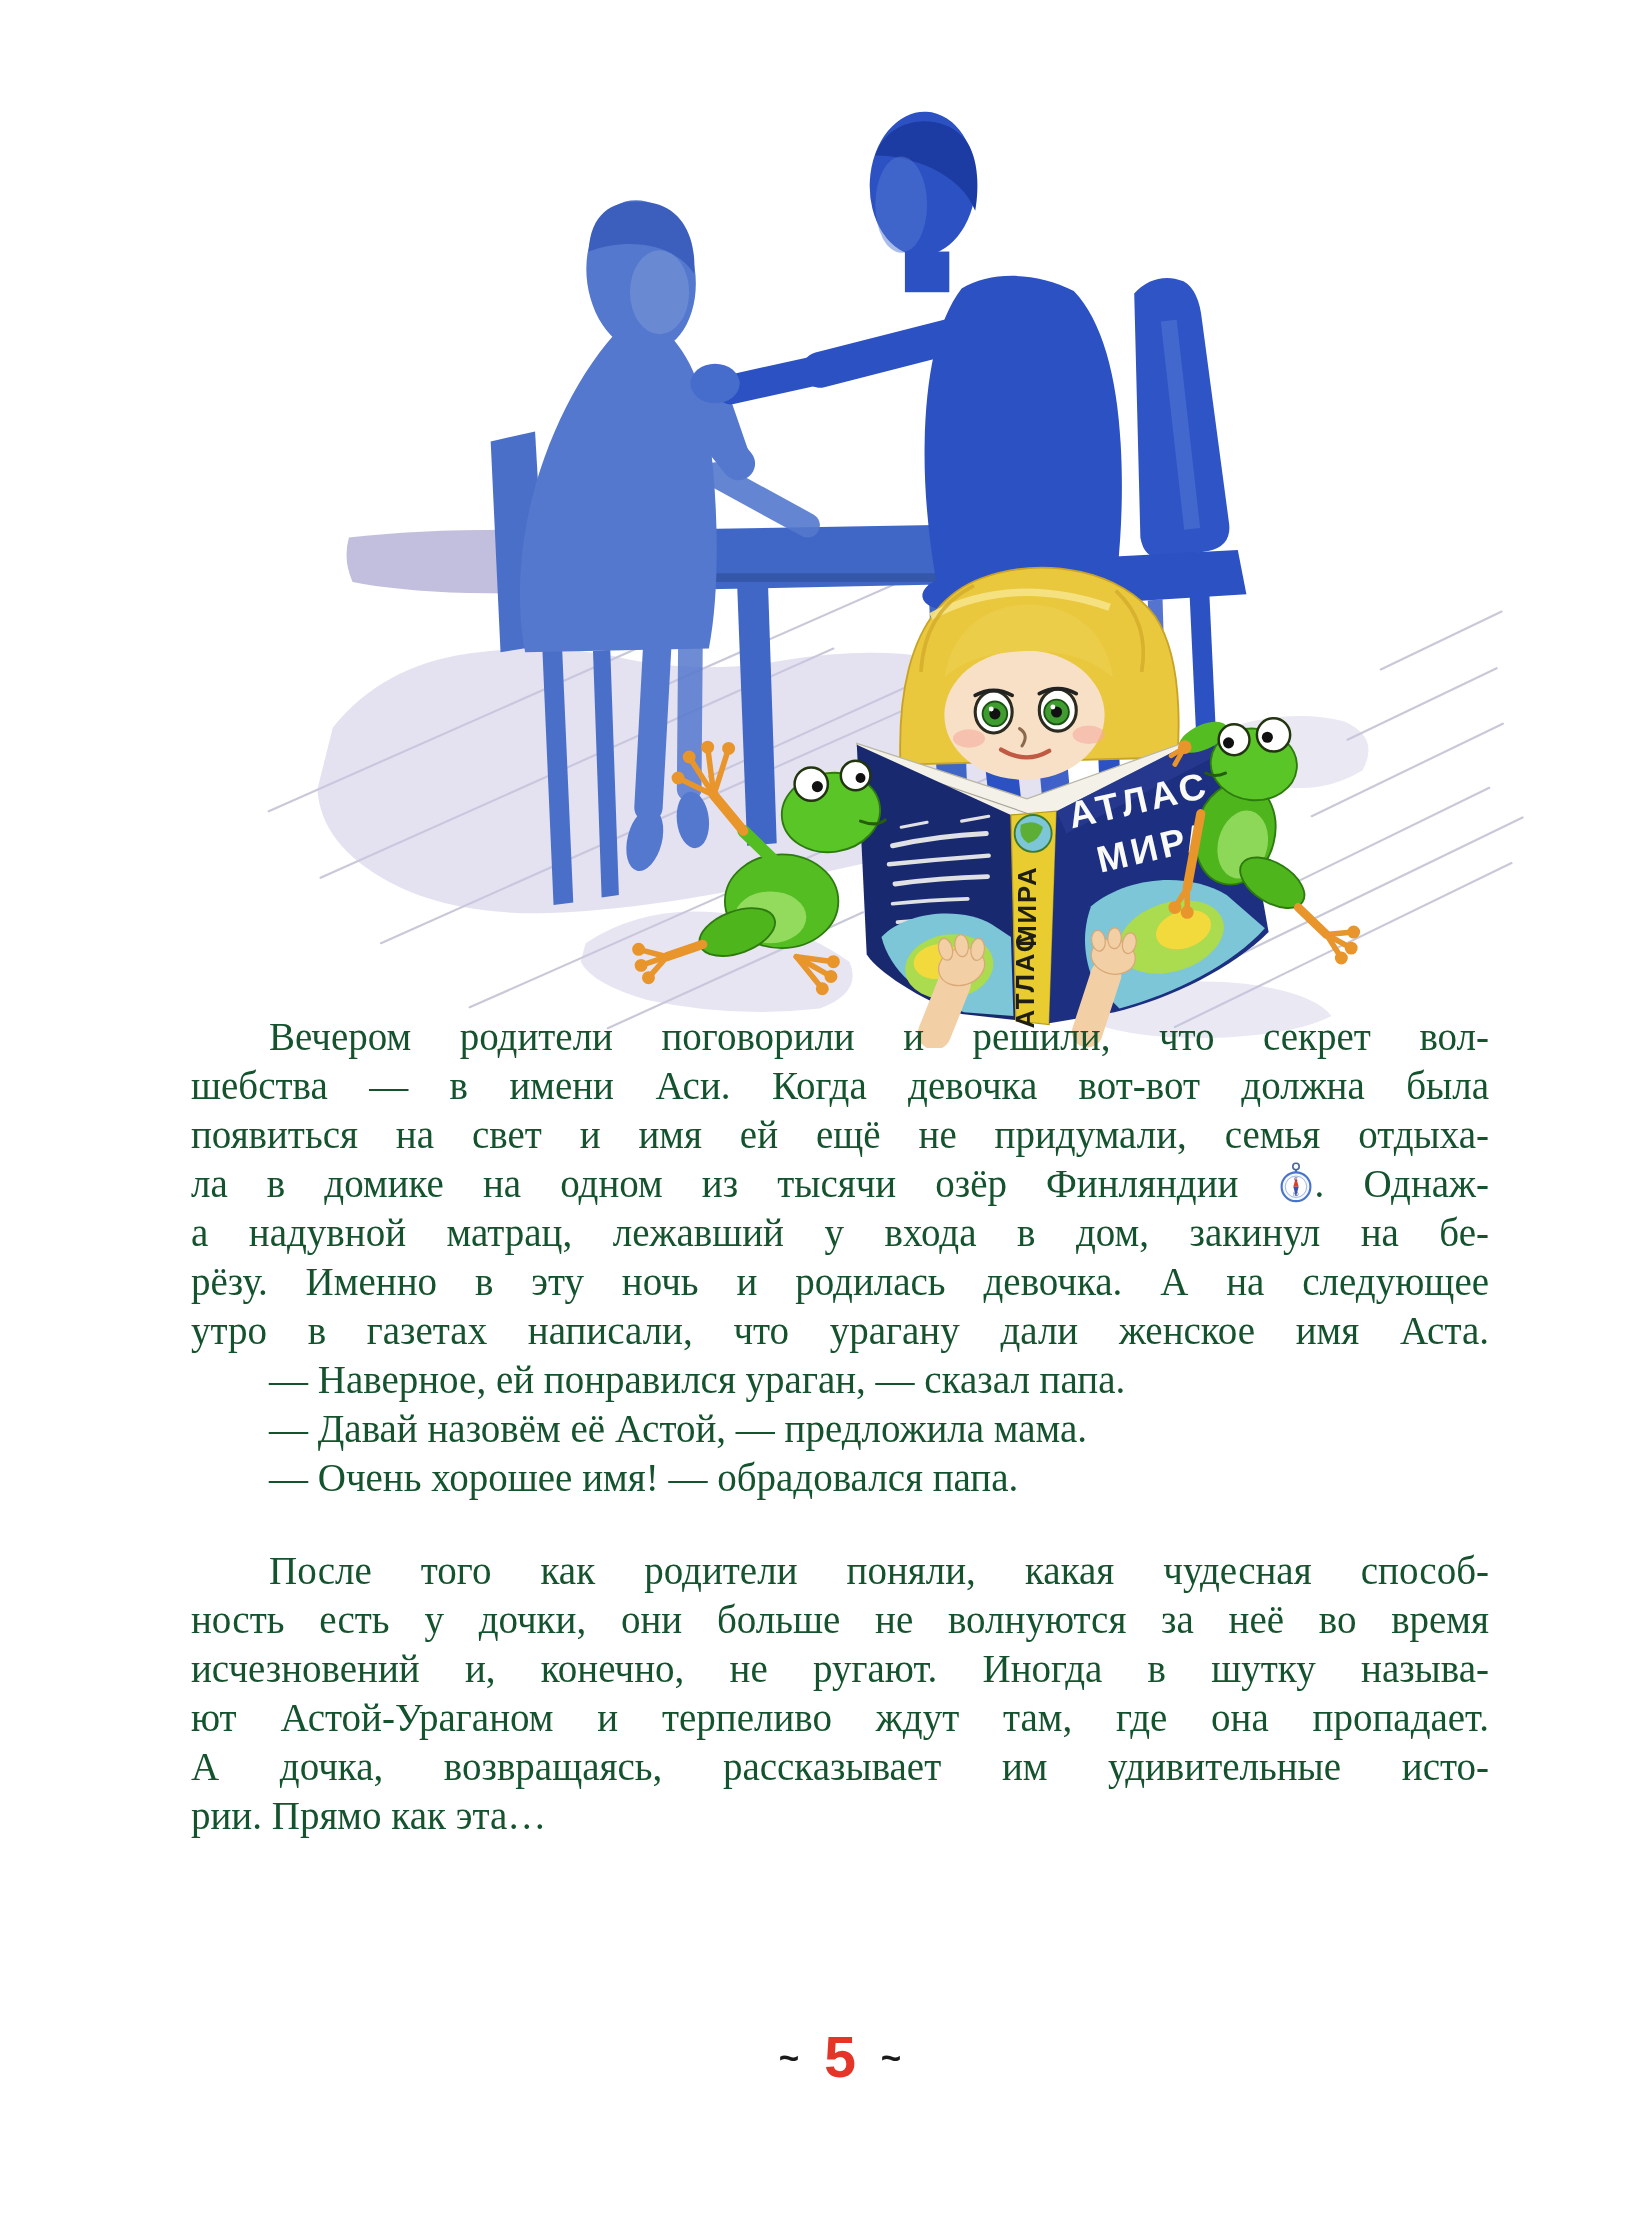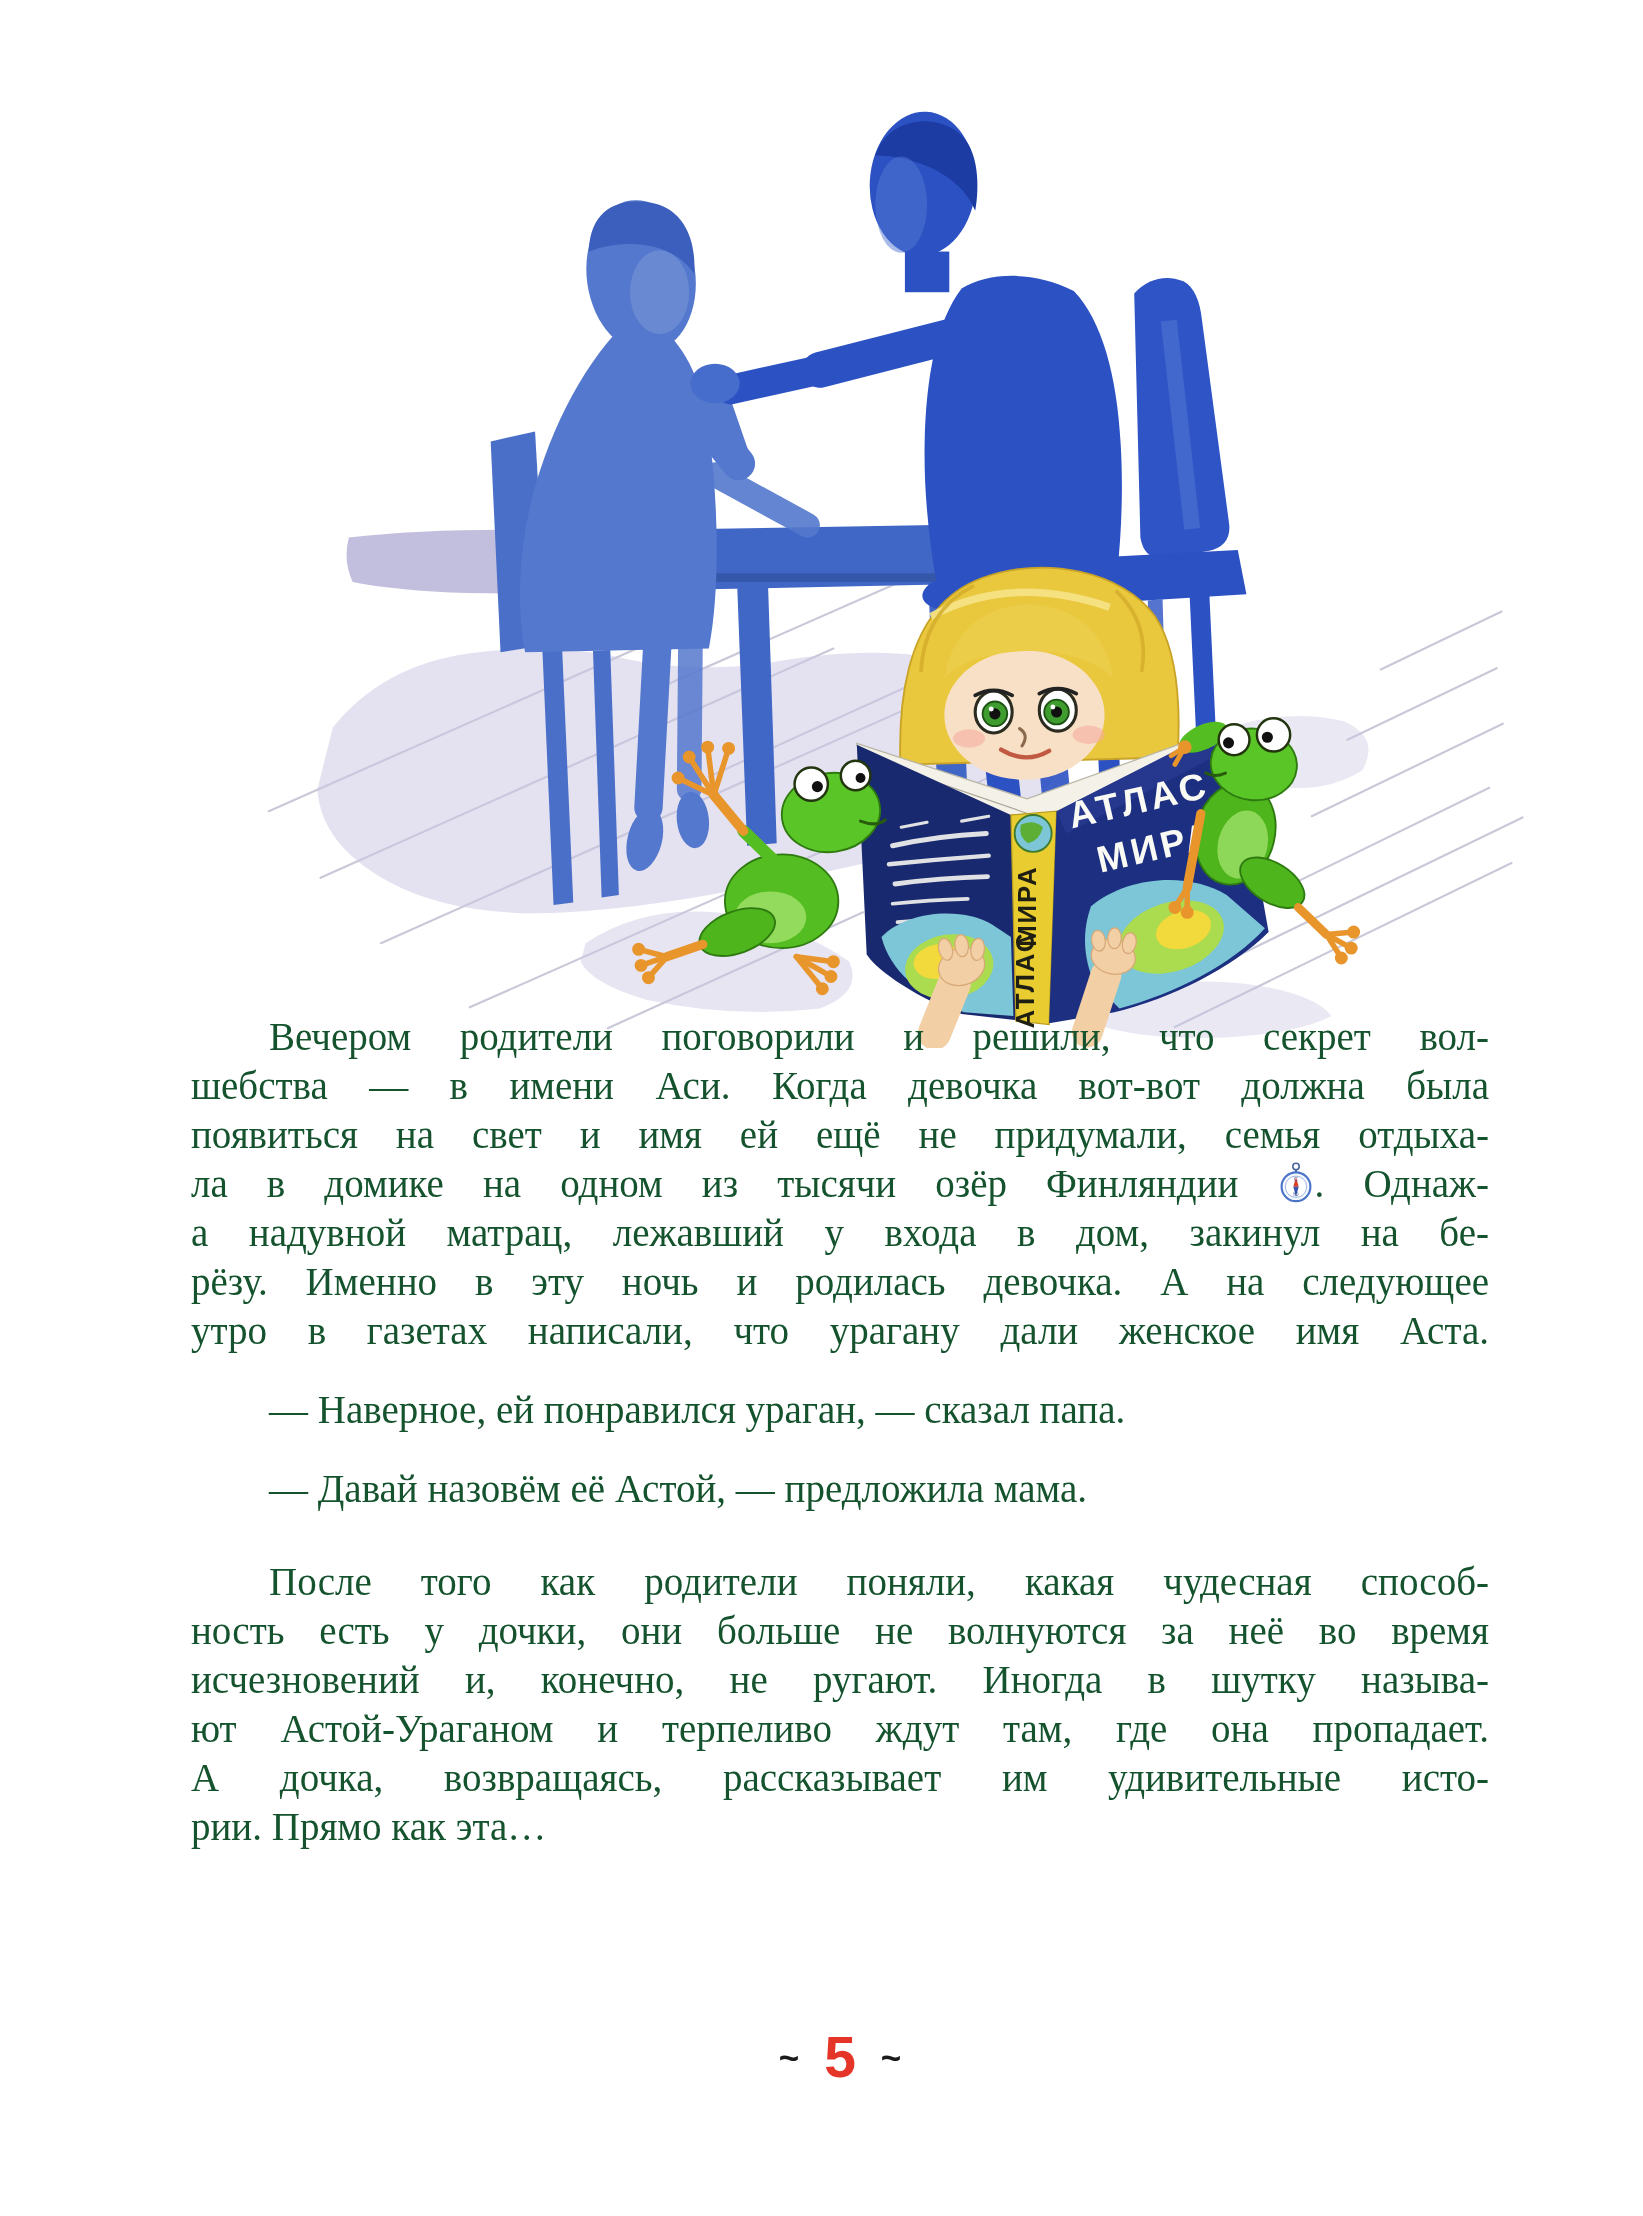--- a/index.html
+++ b/index.html
@@ -4,21 +4,21 @@
 <style>
   html,body{margin:0;padding:0;background:#ffffff;}
   .page{position:relative;width:1644px;height:2216px;background:#ffffff;overflow:hidden;
         font-family:"Liberation Serif","DejaVu Serif",serif;color:#151515;}
   .illustration{position:absolute;left:0;top:0;pointer-events:none;}
   .textblock{position:absolute;left:191px;top:1012px;width:1298px;
              font-size:39px;line-height:49px;color:#14532d;}
   .ln{text-align:justify;text-align-last:justify;text-justify:inter-word;}
   .ln-last{text-align:justify;text-align-last:left;}
   .ind{text-indent:78px;}
-  .dlg{margin-top:30px;text-align:left;text-align-last:auto;text-indent:78px;}
+  .dlg{text-align:left;text-align-last:auto;text-indent:78px;}
   .para2{margin-top:44px;}
   .compass{display:inline-block;width:32px;height:43px;vertical-align:-7.4px;margin:0 2.5px;}
   .footer{position:absolute;left:191px;top:2023px;width:1298px;height:68px;
           display:flex;justify-content:center;align-items:center;gap:25px;}
   .tilde{font-family:"Liberation Sans","DejaVu Sans",sans-serif;font-weight:700;
          font-size:35px;color:#1a1a1a;transform:translateY(1.2px);}
   .pagenum{font-family:"Liberation Sans","DejaVu Sans",sans-serif;font-weight:700;
            font-size:57px;color:#e53528;line-height:1;}
 </style>
 </head>
@@ -280,20 +280,21 @@
           <text x="30" y="64" text-anchor="middle" font-size="10" fill="#3c589c" font-family="Liberation Sans, sans-serif">Ю</text>
         </svg><span>. Однаж-</span>
       </div>
       <div class="ln">а надувной матрац, лежавший у входа в дом, закинул на бе-</div>
       <div class="ln">рёзу. Именно в эту ночь и родилась девочка. А на следующее</div>
       <div class="ln">утро в газетах написали, что урагану дали женское имя Аста.</div>
     </div>
 
     <div class="dlg">— Наверное, ей понравился ураган, — сказал папа.</div>
     <div class="dlg">— Давай назовём её Астой, — предложила мама.</div>
+    <div class="dlg">— Очень хорошее имя! — обрадовался папа.</div>
 
     <div class="para para2">
       <div class="ln ind">После того как родители поняли, какая чудесная способ-</div>
       <div class="ln">ность есть у дочки, они больше не волнуются за неё во время</div>
       <div class="ln">исчезновений и, конечно, не ругают. Иногда в шутку называ-</div>
       <div class="ln">ют Астой-Ураганом и терпеливо ждут там, где она пропадает.</div>
       <div class="ln">А дочка, возвращаясь, рассказывает им удивительные исто-</div>
       <div class="ln-last">рии. Прямо как эта…</div>
     </div>
   </main>

